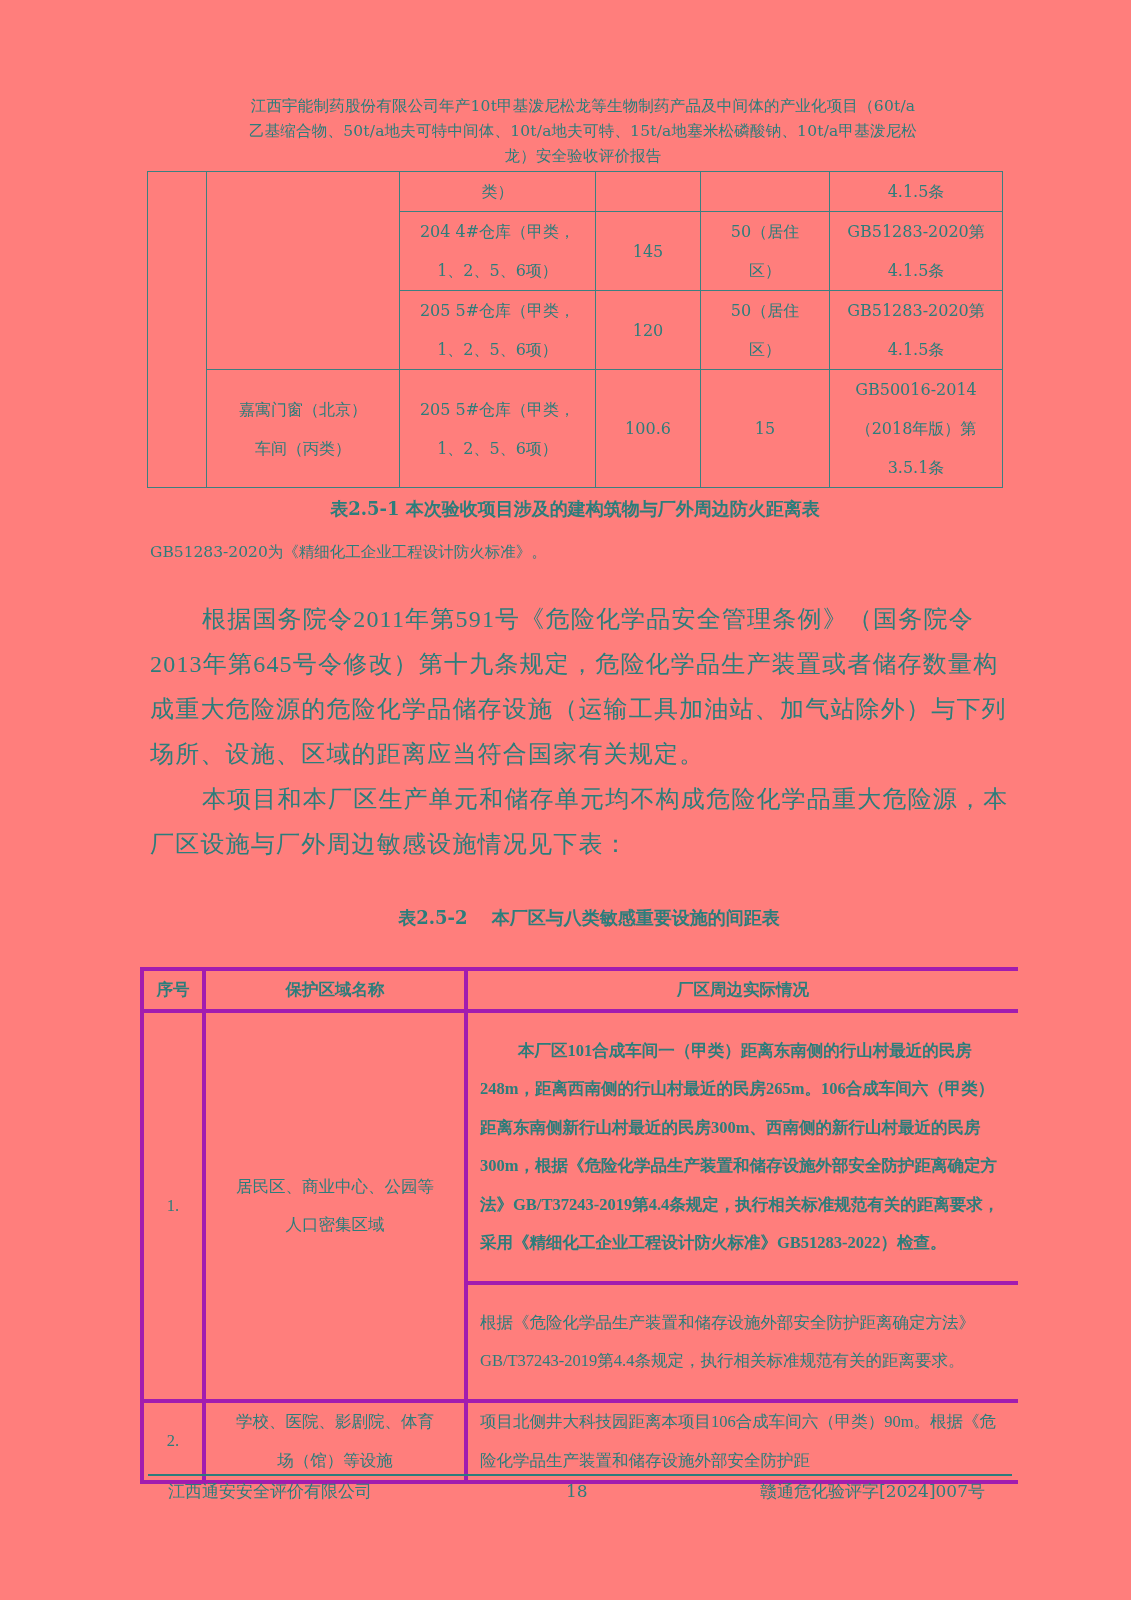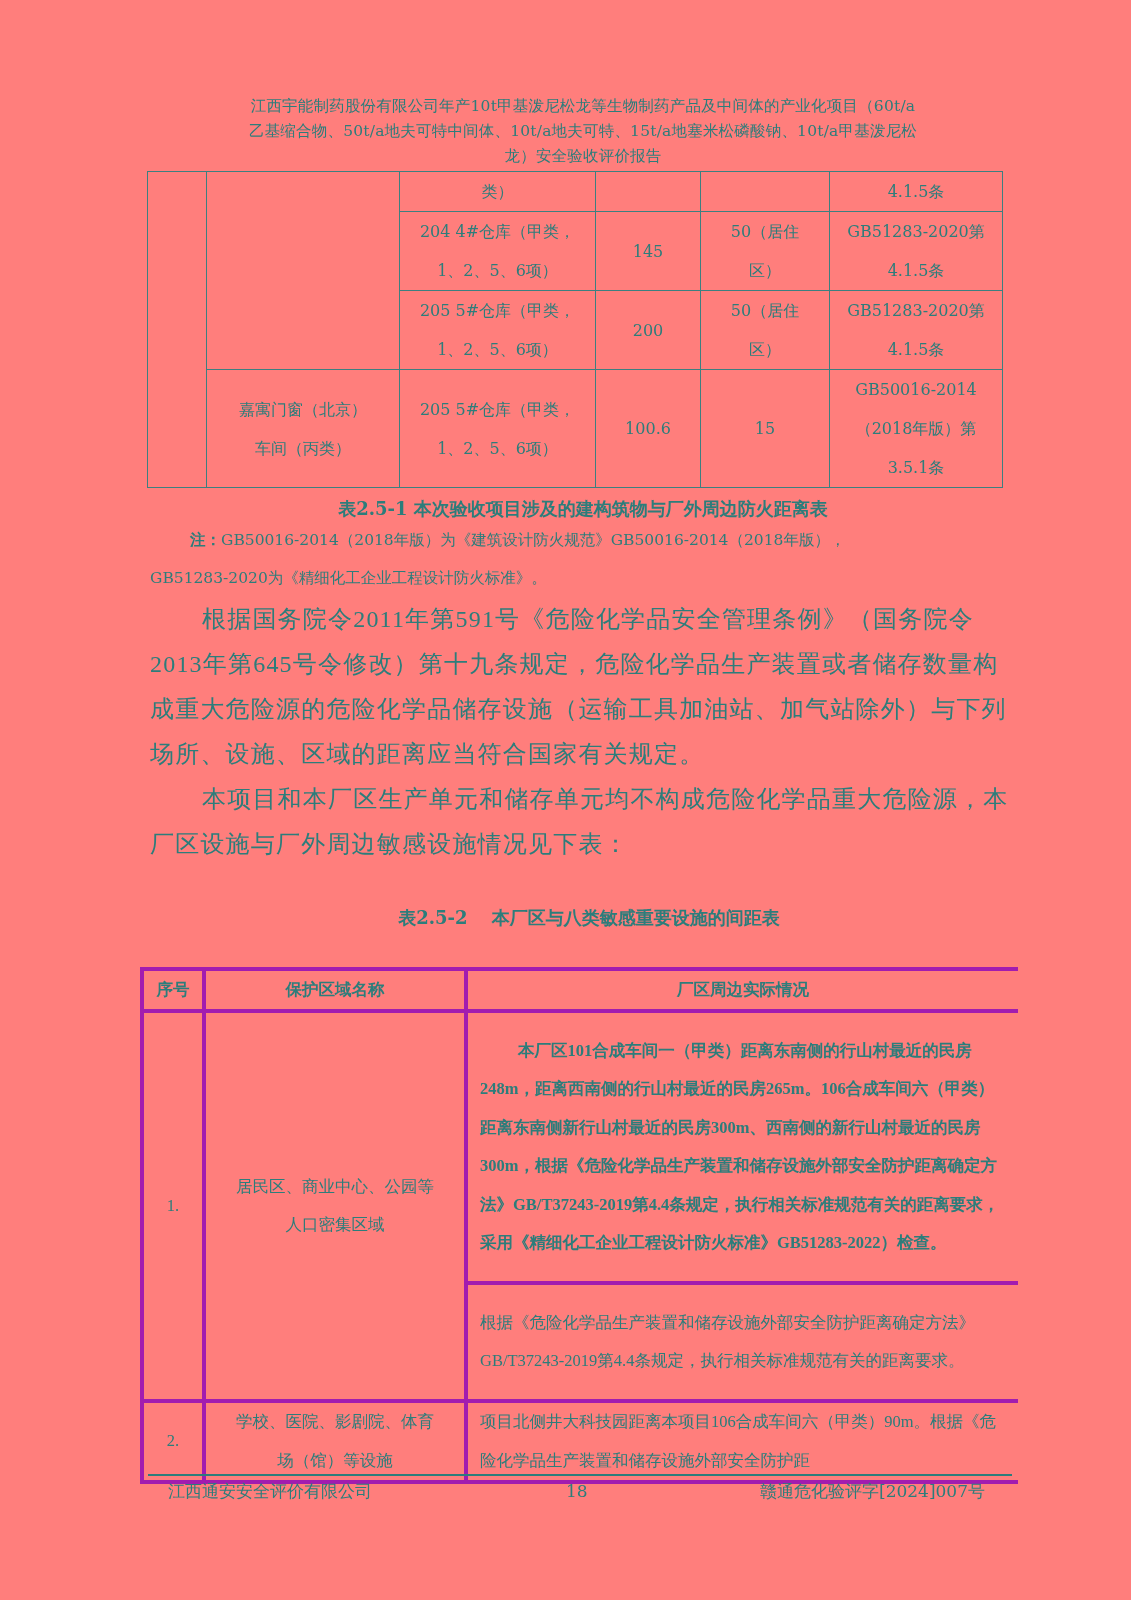--- a/index.html
+++ b/index.html
@@ -84,21 +84,21 @@
     <td>
           <div>GB51283-2020第</div>
           <div>4.1.5条</div>
         </td>
   </tr>
   <tr style="height:77px">
     <td>
           <div>205 5#仓库（甲类，</div>
           <div>1、2、5、6项）</div>
         </td>
-    <td>200</td>
+    <td>120</td>
     <td>
           <div>50（居住</div>
           <div>区）</div>
         </td>
     <td>
           <div>GB51283-2020第</div>
           <div>4.1.5条</div>
         </td>
   </tr>
   <tr style="height:115px">
@@ -114,24 +114,23 @@
     <td>15</td>
     <td>
           <div>GB50016-2014</div>
           <div>（2018年版）第</div>
           <div>3.5.1条</div>
         </td>
   </tr>
 </tbody>
   </table>
 
-<div class="abs cap" style="left:150px; top:497px; width:866px;">表2.5-1 本次验收项目涉及的建构筑物与厂外周边防火距离表</div>
+<div class="abs cap" style="left:142px; top:497px; width:866px;">表2.5-1 本次验收项目涉及的建构筑物与厂外周边防火距离表</div>
 
 <div class="abs note" style="left:150px; top:527px; width:870px;">
-  <div style="padding-left:40px;"><b>注：</b><span>GB50016-2014（2018年版）为《建筑设计防火规范》GB50016-2014（2018年版），</span></div>
   <div style="margin-top:12px;">GB51283-2020为《精细化工企业工程设计防火标准》。</div>
 </div>
 
 <div class="abs para" style="top:597px;">
   <p>根据国务院令2011年第591号《危险化学品安全管理条例》（国务院令2013年第645号令修改）第十九条规定，危险化学品生产装置或者储存数量构成重大危险源的危险化学品储存设施（运输工具加油站、加气站除外）与下列场所、设施、区域的距离应当符合国家有关规定。</p>
   <p style="margin-top:0;">本项目和本厂区生产单元和储存单元均不构成危险化学品重大危险源，本厂区设施与厂外周边敏感设施情况见下表：</p>
 </div>
 
 <div class="abs cap" style="left:156px; top:906px; width:866px;">表2.5-2　 本厂区与八类敏感重要设施的间距表</div>
 

